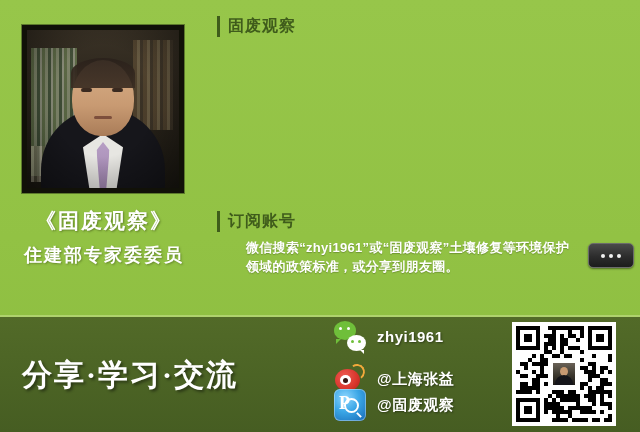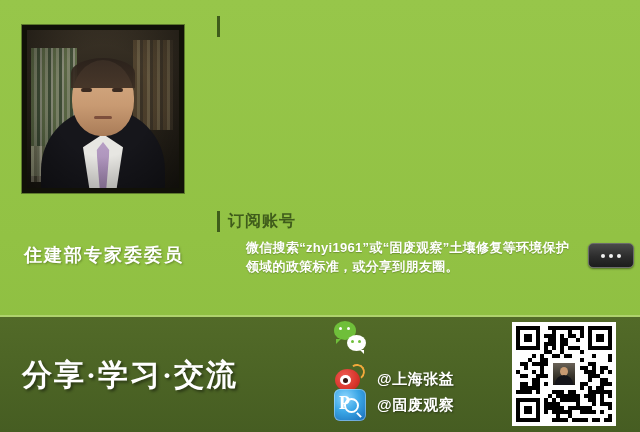--- a/index.html
+++ b/index.html
@@ -532,28 +532,30 @@
           </div>
           <div class="figure-head"></div>
           <div class="figure-hair"></div>
           <div class="figure-eye l"></div>
           <div class="figure-eye r"></div>
           <div class="figure-mouth"></div>
           <div class="photo-vignette"></div>
         </div>
       </div>
 
+      <div class="left-title">《固废观察》</div>
       <div class="left-sub">住建部专家委委员</div>
     </div>
 
     <div class="right-col">
 
       <div class="section s0">
         <div class="sec-head">
           <span class="sec-bar"></span>
+          <span class="sec-title">固废观察</span>
         </div>
       </div>
 
 
       <div class="section s2">
         <div class="sec-head">
           <span class="sec-bar"></span>
           <span class="sec-title">订阅账号</span>
         </div>
         <div class="sec-body indent-wide">微信搜索“zhyi1961”或“固废观察”土壤修复等环境保护领域的政策标准，或分享到朋友圈。</div>
@@ -580,20 +582,21 @@
       <span class="social-icon">
         <span class="ic-wechat">
           <span class="wx-big"></span>
           <span class="wx-dot a"></span>
           <span class="wx-dot b"></span>
           <span class="wx-small"></span>
           <span class="wx-dot2 a"></span>
           <span class="wx-dot2 b"></span>
         </span>
       </span>
+      <span class="social-label">zhyi1961</span>
     </div>
 
     <div class="social-row r1">
       <span class="social-icon">
         <span class="ic-weibo">
           <span class="wb-body"></span>
           <span class="wb-eye"></span>
           <span class="wb-pupil"></span>
           <span class="wb-wave"></span>
         </span>

